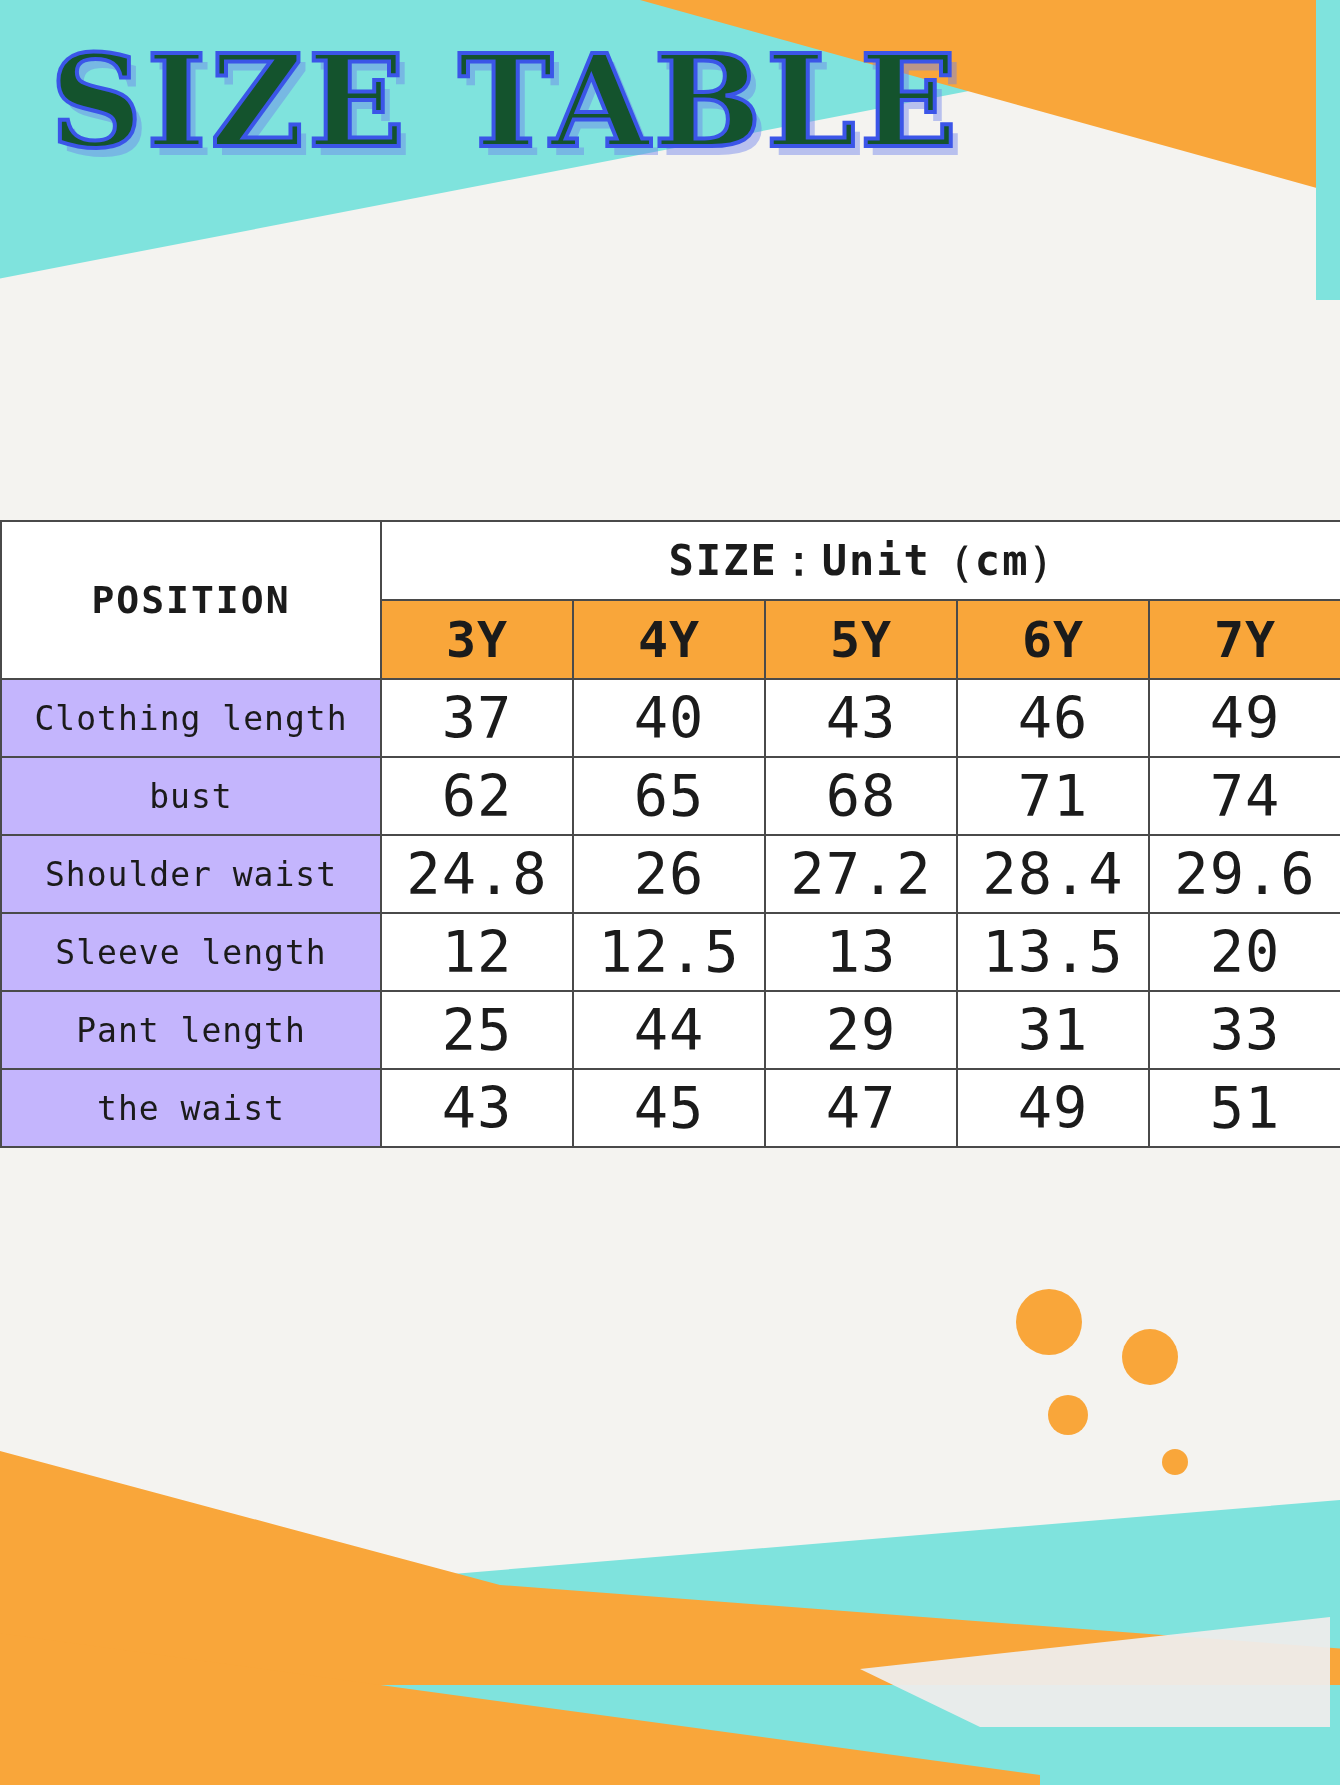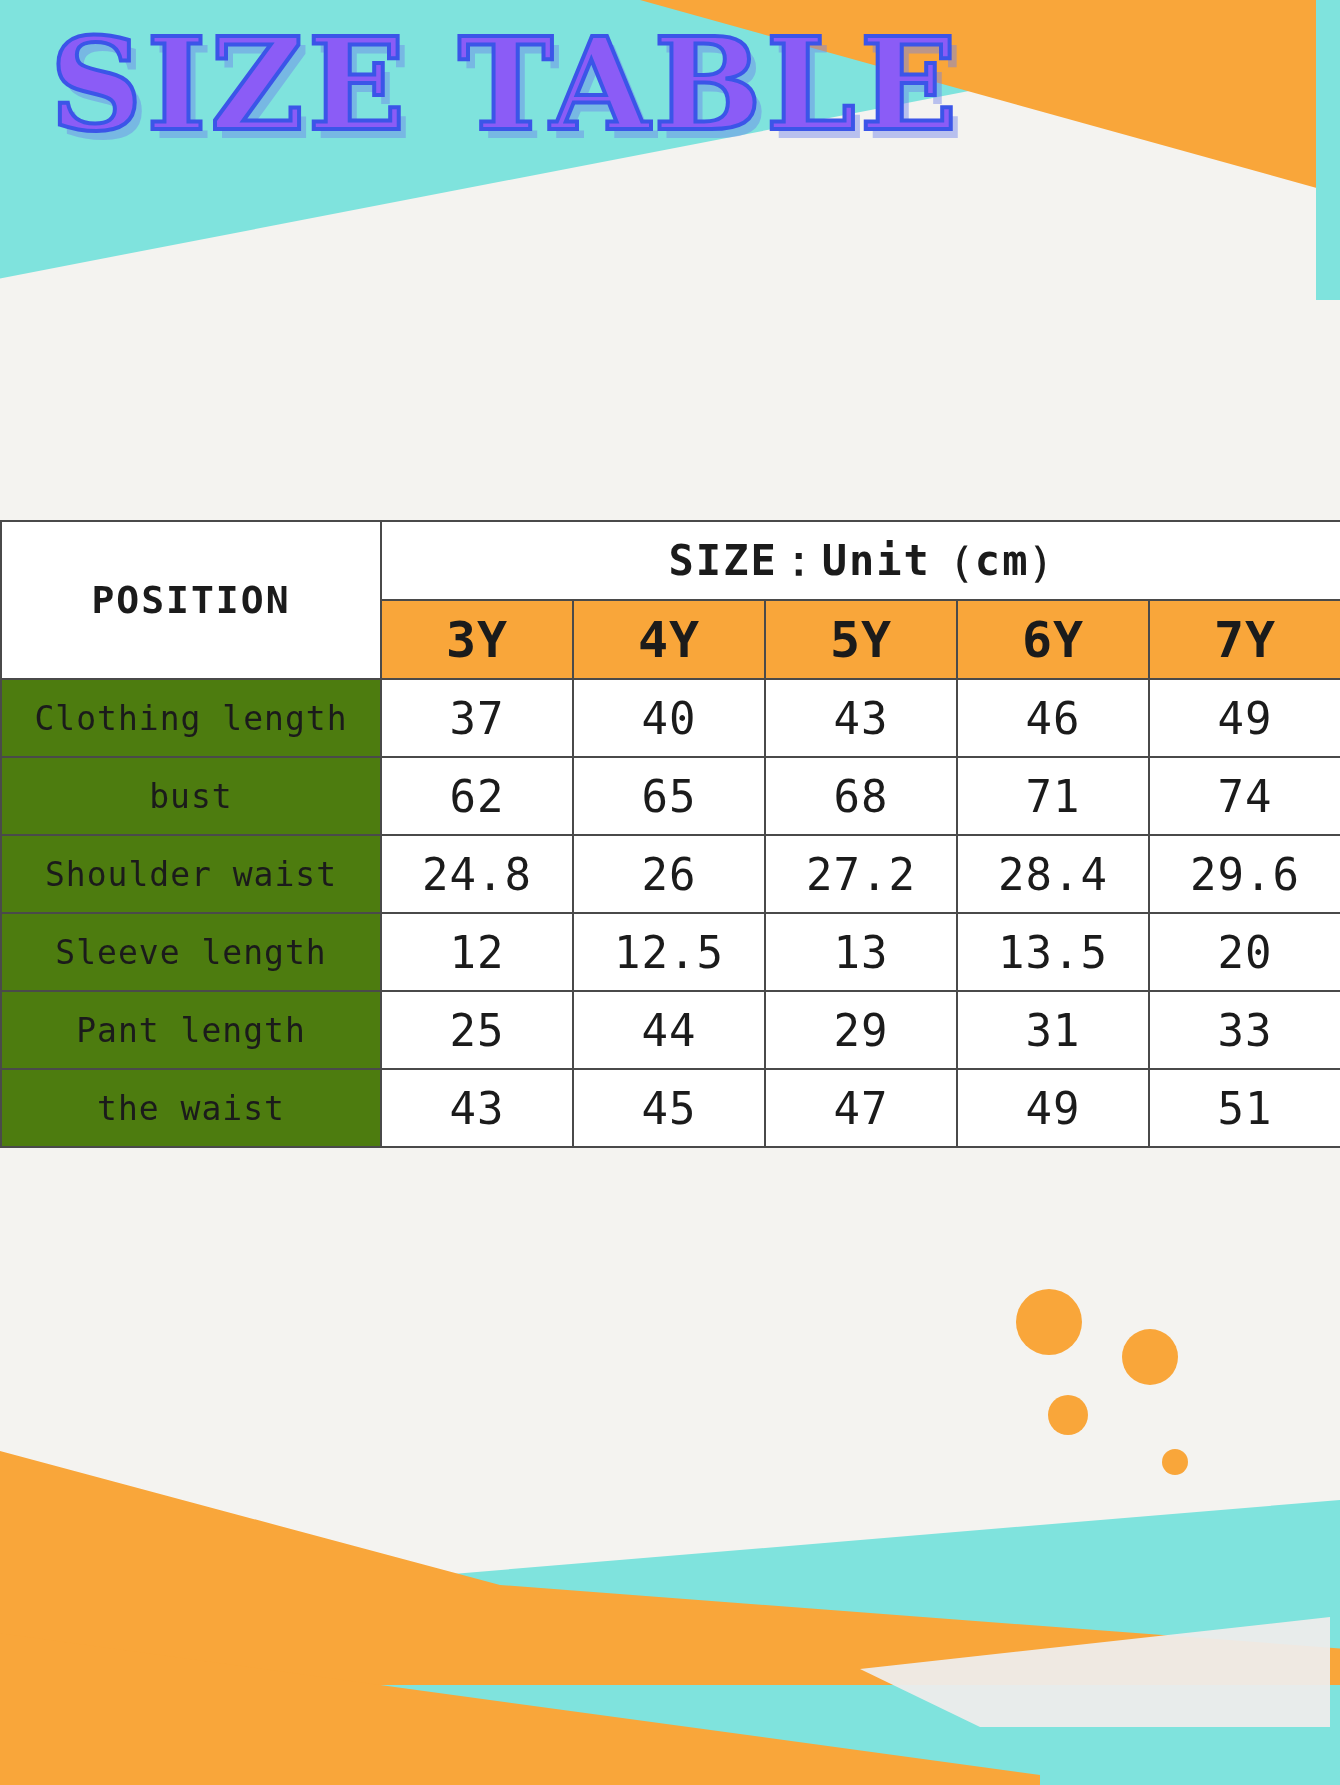--- a/index.html
+++ b/index.html
@@ -72,26 +72,26 @@
   }
   .dot { position: absolute; border-radius: 50%; background: #f9a63a; }
   .dot.d1 { width: 66px; height: 66px; right: 258px; bottom: 430px; }
   .dot.d2 { width: 56px; height: 56px; right: 162px; bottom: 400px; }
   .dot.d3 { width: 40px; height: 40px; right: 252px; bottom: 350px; }
   .dot.d4 { width: 26px; height: 26px; right: 152px; bottom: 310px; }
 
   
   .title {
     position: absolute;
-    top: 20px; left: 50px;
+    top: 37px; left: 50px;
     font-family: "DejaVu Serif", serif;
     font-size: 128px;
     font-weight: 700;
     letter-spacing: 4px;
-    color: #8b5cf6;
+    color: #14532d;
     -webkit-text-stroke: 4px #3b55e8;
     text-shadow: 7px 9px 0 rgba(110,130,235,.45);
     line-height: 1;
     white-space: nowrap;
   }
 
   
   .table-wrap {
     position: absolute;
     top: 520px; left: 0px;
@@ -126,28 +126,28 @@
     font-family: "DejaVu Sans Mono", monospace;
     padding-left: 20px;
   }
   .h-size {
     background: #f9a63a;
     font-size: 50px;
     height: 76px;
     letter-spacing: 1px;
   }
   td.rowhead {
-    background: #4d7c0f;
+    background: #c4b5fd;
     font-size: 33px;
     letter-spacing: 1px;
     height: 78px;
   }
   td.val {
     background: #ffffff;
-    font-size: 44px;
+    font-size: 57px;
     letter-spacing: 1px;
     height: 78px;
   }
   
 </style>
 </head>
 <body>
 
 <div id="page">
 

